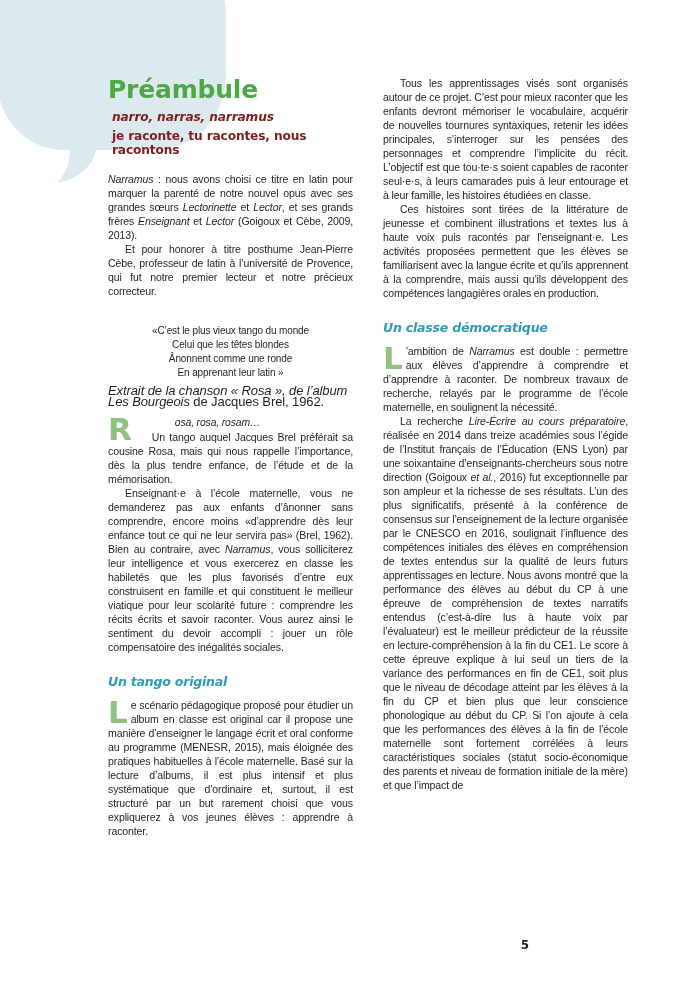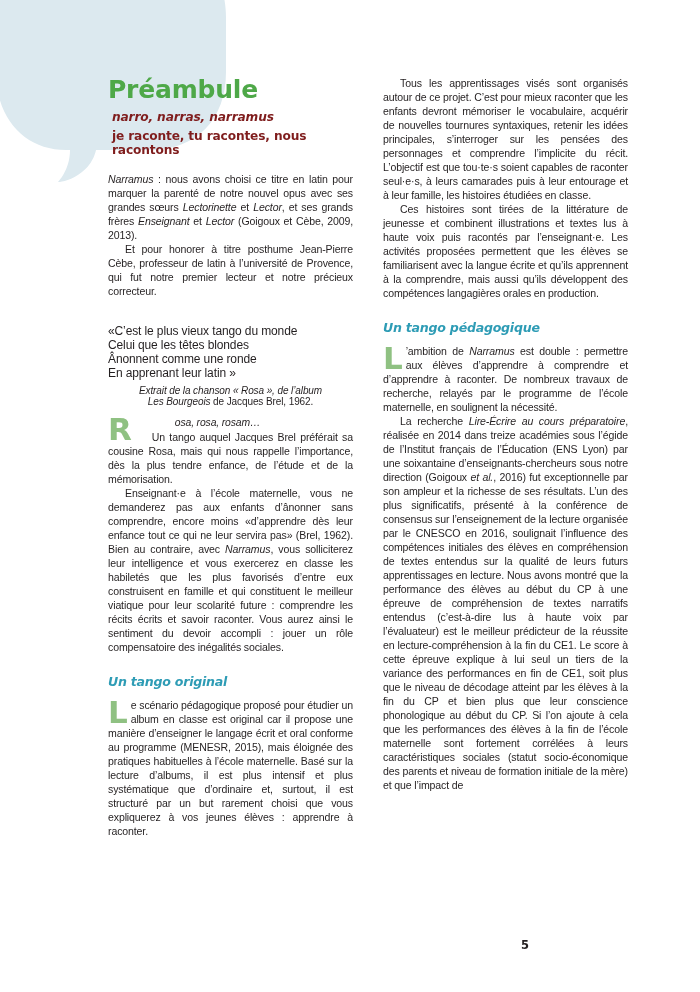--- a/index.html
+++ b/index.html
@@ -94,33 +94,33 @@
     margin: 0;
     letter-spacing: -0.12px;
     word-spacing: -0.1px;
     -webkit-hyphens: none;
     hyphens: none;
   }
   p.body.indent { text-indent: 17px; }
   p.body.noindent { text-indent: 0; }
 
   .quote-block {
-    font-size: 12px;
+    font-size: 10px;
     line-height: 14.2px;
     margin: 0;
+    text-align: center;
+    letter-spacing: -0.12px;
+  }
+
+  .credit {
+    font-size: 13px;
+    line-height: 11.3px;
+    font-style: italic;
+    margin: 0;
     text-align: left;
-    letter-spacing: -0.12px;
-  }
-
-  .credit {
-    font-size: 10px;
-    line-height: 11.3px;
-    font-style: italic;
-    margin: 0;
-    text-align: center;
     letter-spacing: -0.1px;
   }
   .credit .roman { font-style: normal; }
 
   em, .it { font-style: italic; }
 
   
   .dropcap-para {
     position: relative;
   }
@@ -229,21 +229,21 @@
     </div>
 
     <div class="col col-right">
 
       <p class="body indent">Tous les apprentissages visés sont organisés autour de ce projet. C’est pour mieux raconter que les enfants devront mémoriser le vocabulaire, acquérir de nouvelles tournures syntaxiques, retenir les idées principales, s’interroger sur les pensées des personnages et comprendre l’implicite du récit. L’objectif est que tou·te·s soient capables de raconter seul·e·s, à leurs camarades puis à leur entourage et à leur famille, les histoires étudiées en classe.</p>
 
       <p class="body indent">Ces histoires sont tirées de la littérature de jeunesse et combinent illustrations et textes lus à haute voix puis racontés par l’enseignant·e. Les activités proposées permettent que les élèves se familiarisent avec la langue écrite et qu’ils apprennent à la comprendre, mais aussi qu’ils développent des compétences langagières orales en production.</p>
 
       <div class="sp-20"></div>
 
-      <h2 class="section-head">Un tango pédagogique</h2>
+      <h2 class="section-head">Un classe démocratique</h2>
 
       <div class="sp-8"></div>
 
       <p class="body dropcap-para noindent"><span class="dropcap">L</span><span>’ambition de </span><em>Narramus</em><span> est double : permettre aux élèves d’apprendre à comprendre et d’apprendre à raconter. De nombreux travaux de recherche, relayés par le programme de l’école maternelle, en soulignent la nécessité.</span></p>
 
       <p class="body indent"><span>La recherche </span><em>Lire-Écrire au cours préparatoire</em><span>, réalisée en 2014 dans treize académies sous l’égide de l’Institut français de l’Éducation (ENS Lyon) par une soixantaine d’enseignants-chercheurs sous notre direction (Goigoux </span><em>et al.</em><span>, 2016) fut exceptionnelle par son ampleur et la richesse de ses résultats. L’un des plus significatifs, présenté à la conférence de consensus sur l’enseignement de la lecture organisée par le CNESCO en 2016, soulignait l’influence des compétences initiales des élèves en compréhension de textes entendus sur la qualité de leurs futurs apprentissages en lecture. Nous avons montré que la performance des élèves au début du CP à une épreuve de compréhension de textes narratifs entendus (c’est-à-dire lus à haute voix par l’évaluateur) est le meilleur prédicteur de la réussite en lecture-compréhension à la fin du CE1. Le score à cette épreuve explique à lui seul un tiers de la variance des performances en fin de CE1, soit plus que le niveau de décodage atteint par les élèves à la fin du CP et bien plus que leur conscience phonologique au début du CP. Si l’on ajoute à cela que les performances des élèves à la fin de l’école maternelle sont fortement corrélées à leurs caractéristiques sociales (statut socio-économique des parents et niveau de formation initiale de la mère) et que l’impact de</span></p>
     </div>
   </div>
 
   <div class="folio">5</div>

